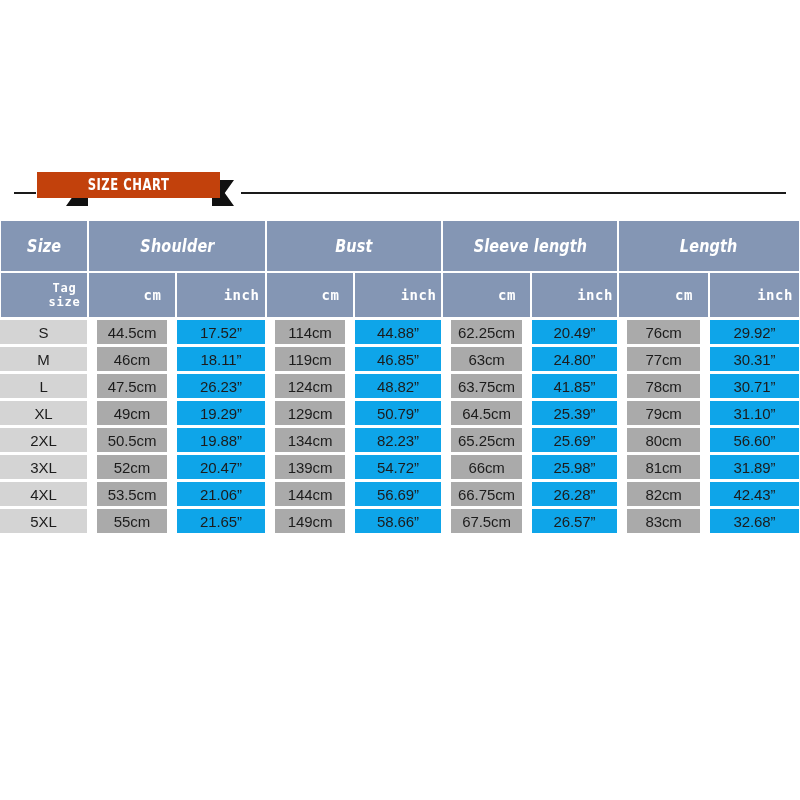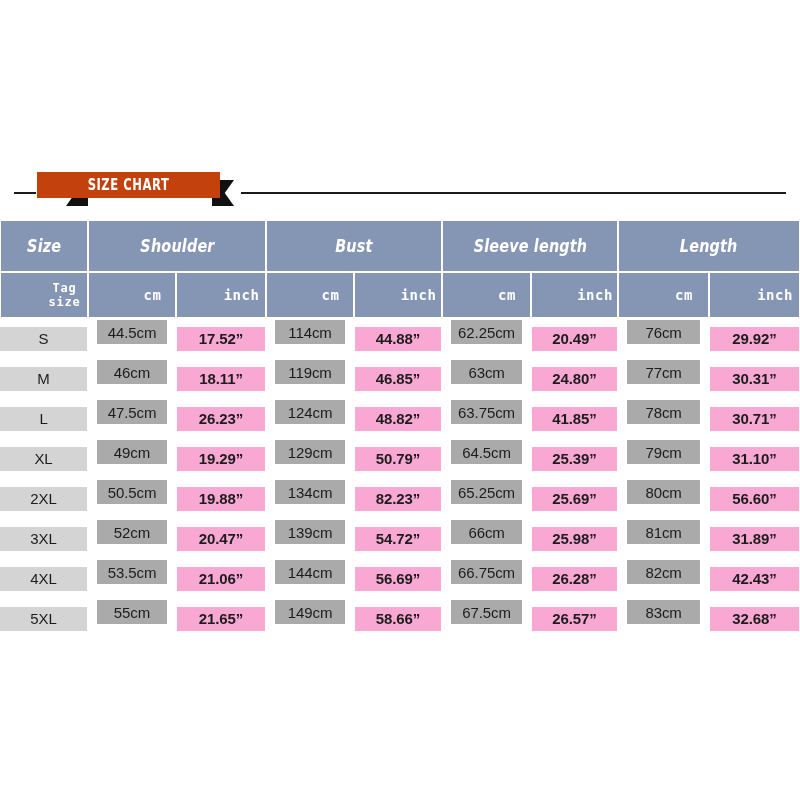--- a/index.html
+++ b/index.html
@@ -129,28 +129,27 @@
     color: #1c1c1c;
     letter-spacing: -0.1px;
   }
   .cell-size {
     background: #d4d4d4;
     margin: 0 1px 3px 0;
     height: 24px;
   }
   .cell-cm {
     background: #aaaaaa;
-    margin: 0 9px 16px 9px;
+    margin: 0 9px 3px 9px;
     height: 24px;
   }
   .cell-inch {
-    background: #f9a8d4;
+    background: #0ea5e9;
     margin: 0 1px 3px 1px;
     height: 24px;
-    font-weight: bold;
   }
 </style>
 </head>
 <body>
 
 <div class="banner-wrap">
   <div class="banner-rule left"></div>
   <div class="banner-rule right"></div>
   <div class="ribbon-tail left"></div>
   <div class="ribbon-tail right"></div>

